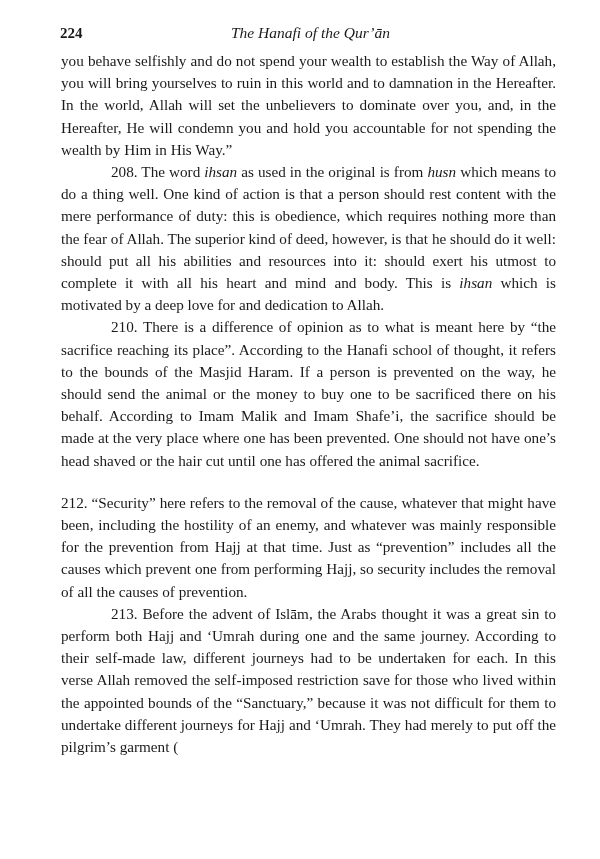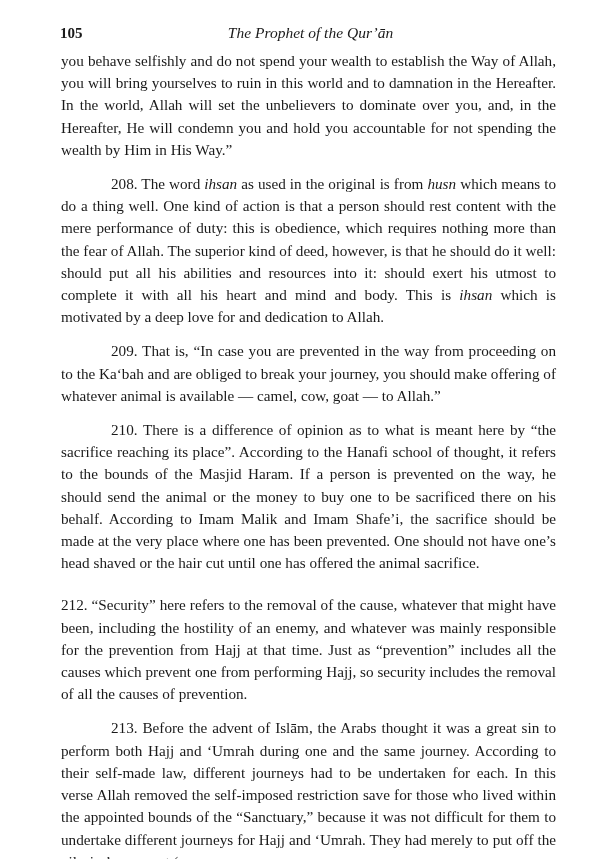--- a/index.html
+++ b/index.html
@@ -7,32 +7,31 @@
     .page {
       position: absolute; left: 61px; top: 22px; width: 495px;
       font-family: "Liberation Serif", "DejaVu Serif", serif;
       color: #1a1a1a; font-size: 15.2px; line-height: 22.2px;
     }
     .header { position: relative; height: 22px; margin-bottom: 6px; }
     .page-num { position: absolute; left: -1px; top: 0; font-weight: bold; font-size: 15px; }
     .running-title { position: absolute; left: 0; right: 0; text-align: center; font-style: italic; font-size: 15.5px; padding-left: 4px; }
     p { margin: 0; text-align: justify; }
     p.indent { text-indent: 50px; }
-    .gap { margin-top: 12px; }
+    .gap { margin-top: 0; }
     .gap-s { margin-top: 20px; }
     i { font-style: italic; }
   </style>
 </head>
 <body>
 
 <div class="page">
   <div class="header">
-    <span class="page-num">105</span>
-    <span class="running-title">The Prophet of the Qur’ān</span>
+    <span class="page-num">224</span>
+    <span class="running-title">The Hanafi of the Qur’ān</span>
   </div>
 
   <p><span>you behave selfishly and do not spend your wealth to establish the Way of Allah, you will bring yourselves to ruin in this world and to damnation in the Hereafter. In the world, Allah will set the unbelievers to dominate over you, and, in the Hereafter, He will condemn you and hold you accountable for not spending the wealth by Him in His Way.”</span></p>
   <p class="indent gap"><span>208. The word </span><i>ihsan</i><span> as used in the original is from </span><i>husn</i><span> which means to do a thing well. One kind of action is that a person should rest content with the mere performance of duty: this is obedience, which requires nothing more than the fear of Allah. The superior kind of deed, however, is that he should do it well: should put all his abilities and resources into it: should exert his utmost to complete it with all his heart and mind and body. This is </span><i>ihsan</i><span> which is motivated by a deep love for and dedication to Allah.</span></p>
-  <p class="indent gap"><span>209. That is, “In case you are prevented in the way from proceeding on to the Ka‘bah and are obliged to break your journey, you should make offering of whatever animal is available — camel, cow, goat — to Allah.”</span></p>
   <p class="indent gap"><span>210. There is a difference of opinion as to what is meant here by “the sacrifice reaching its place”. According to the Hanafi school of thought, it refers to the bounds of the Masjid Haram. If a person is prevented on the way, he should send the animal or the money to buy one to be sacrificed there on his behalf. According to Imam Malik and Imam Shafe’i, the sacrifice should be made at the very place where one has been prevented. One should not have one’s head shaved or the hair cut until one has offered the animal sacrifice.</span></p>
   <p class="gap-s"><span>212. “Security” here refers to the removal of the cause, whatever that might have been, including the hostility of an enemy, and whatever was mainly responsible for the prevention from Hajj at that time. Just as “prevention” includes all the causes which prevent one from performing Hajj, so security includes the removal of all the causes of prevention.</span></p>
   <p class="indent gap"><span>213. Before the advent of Islām, the Arabs thought it was a great sin to perform both Hajj and ‘Umrah during one and the same journey. According to their self-made law, different journeys had to be undertaken for each. In this verse Allah removed the self-imposed restriction save for those who lived within the appointed bounds of the “Sanctuary,” because it was not difficult for them to undertake different journeys for Hajj and ‘Umrah. They had merely to put off the pilgrim’s garment (</span></p>
 </div>
 
 </body></html>

